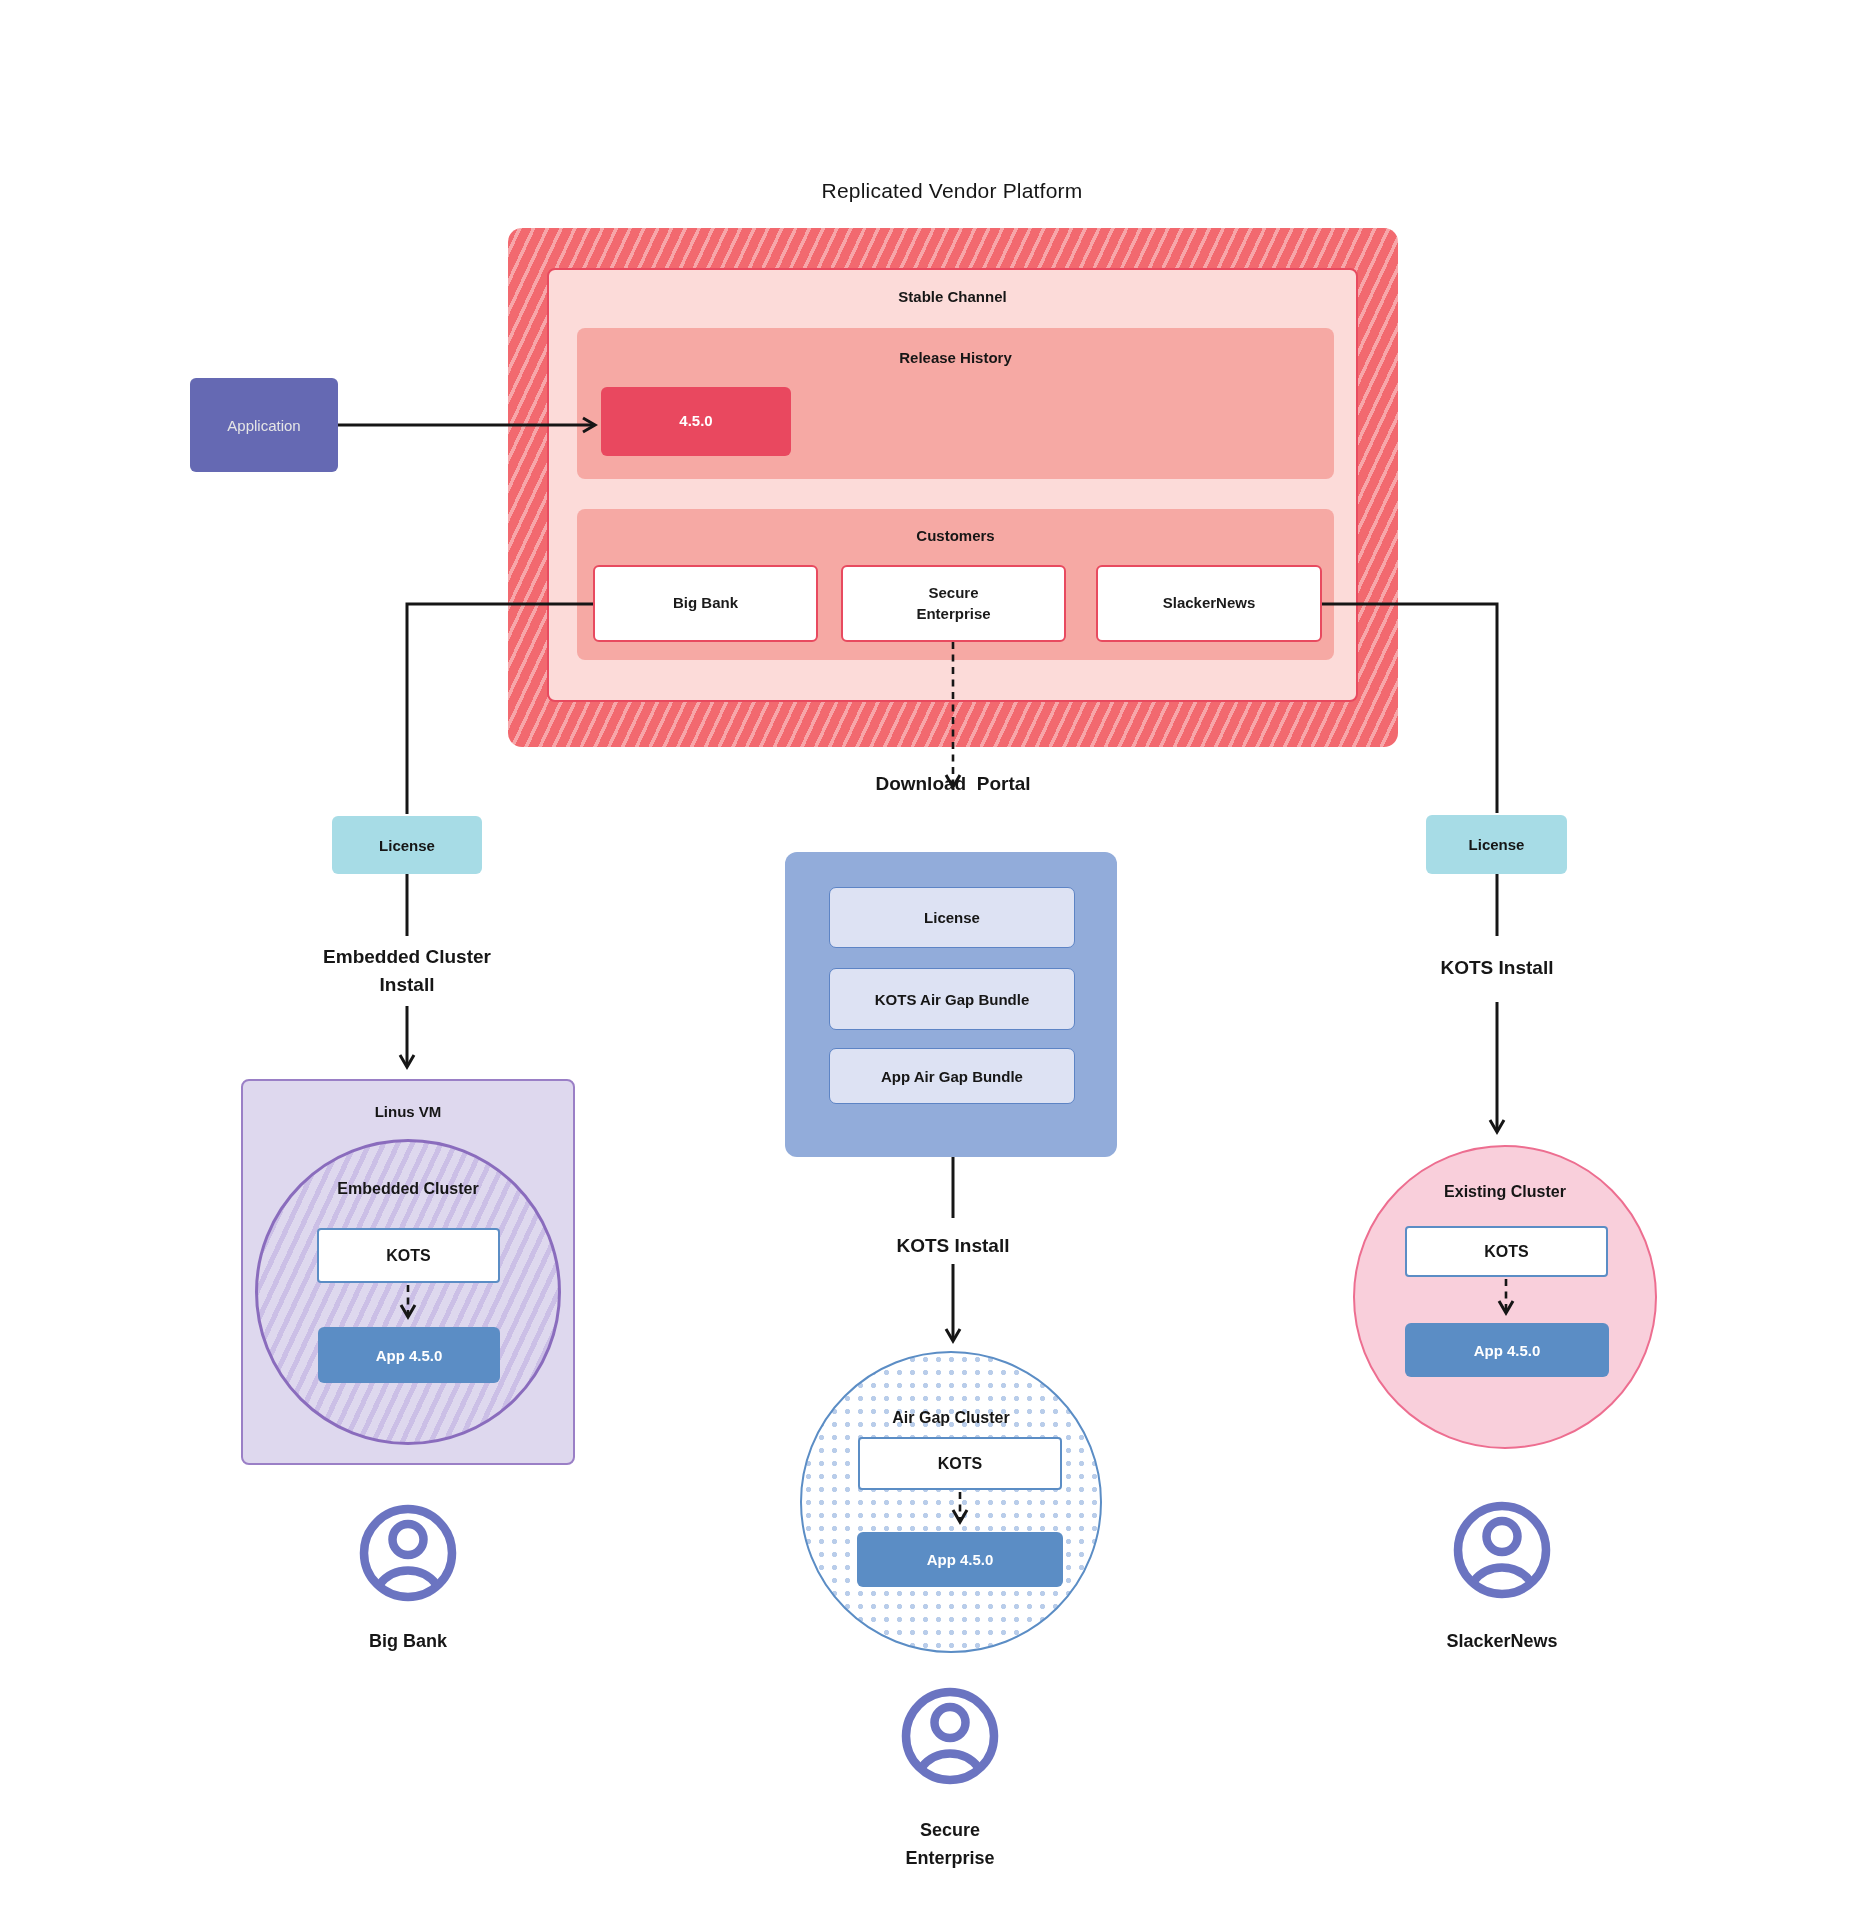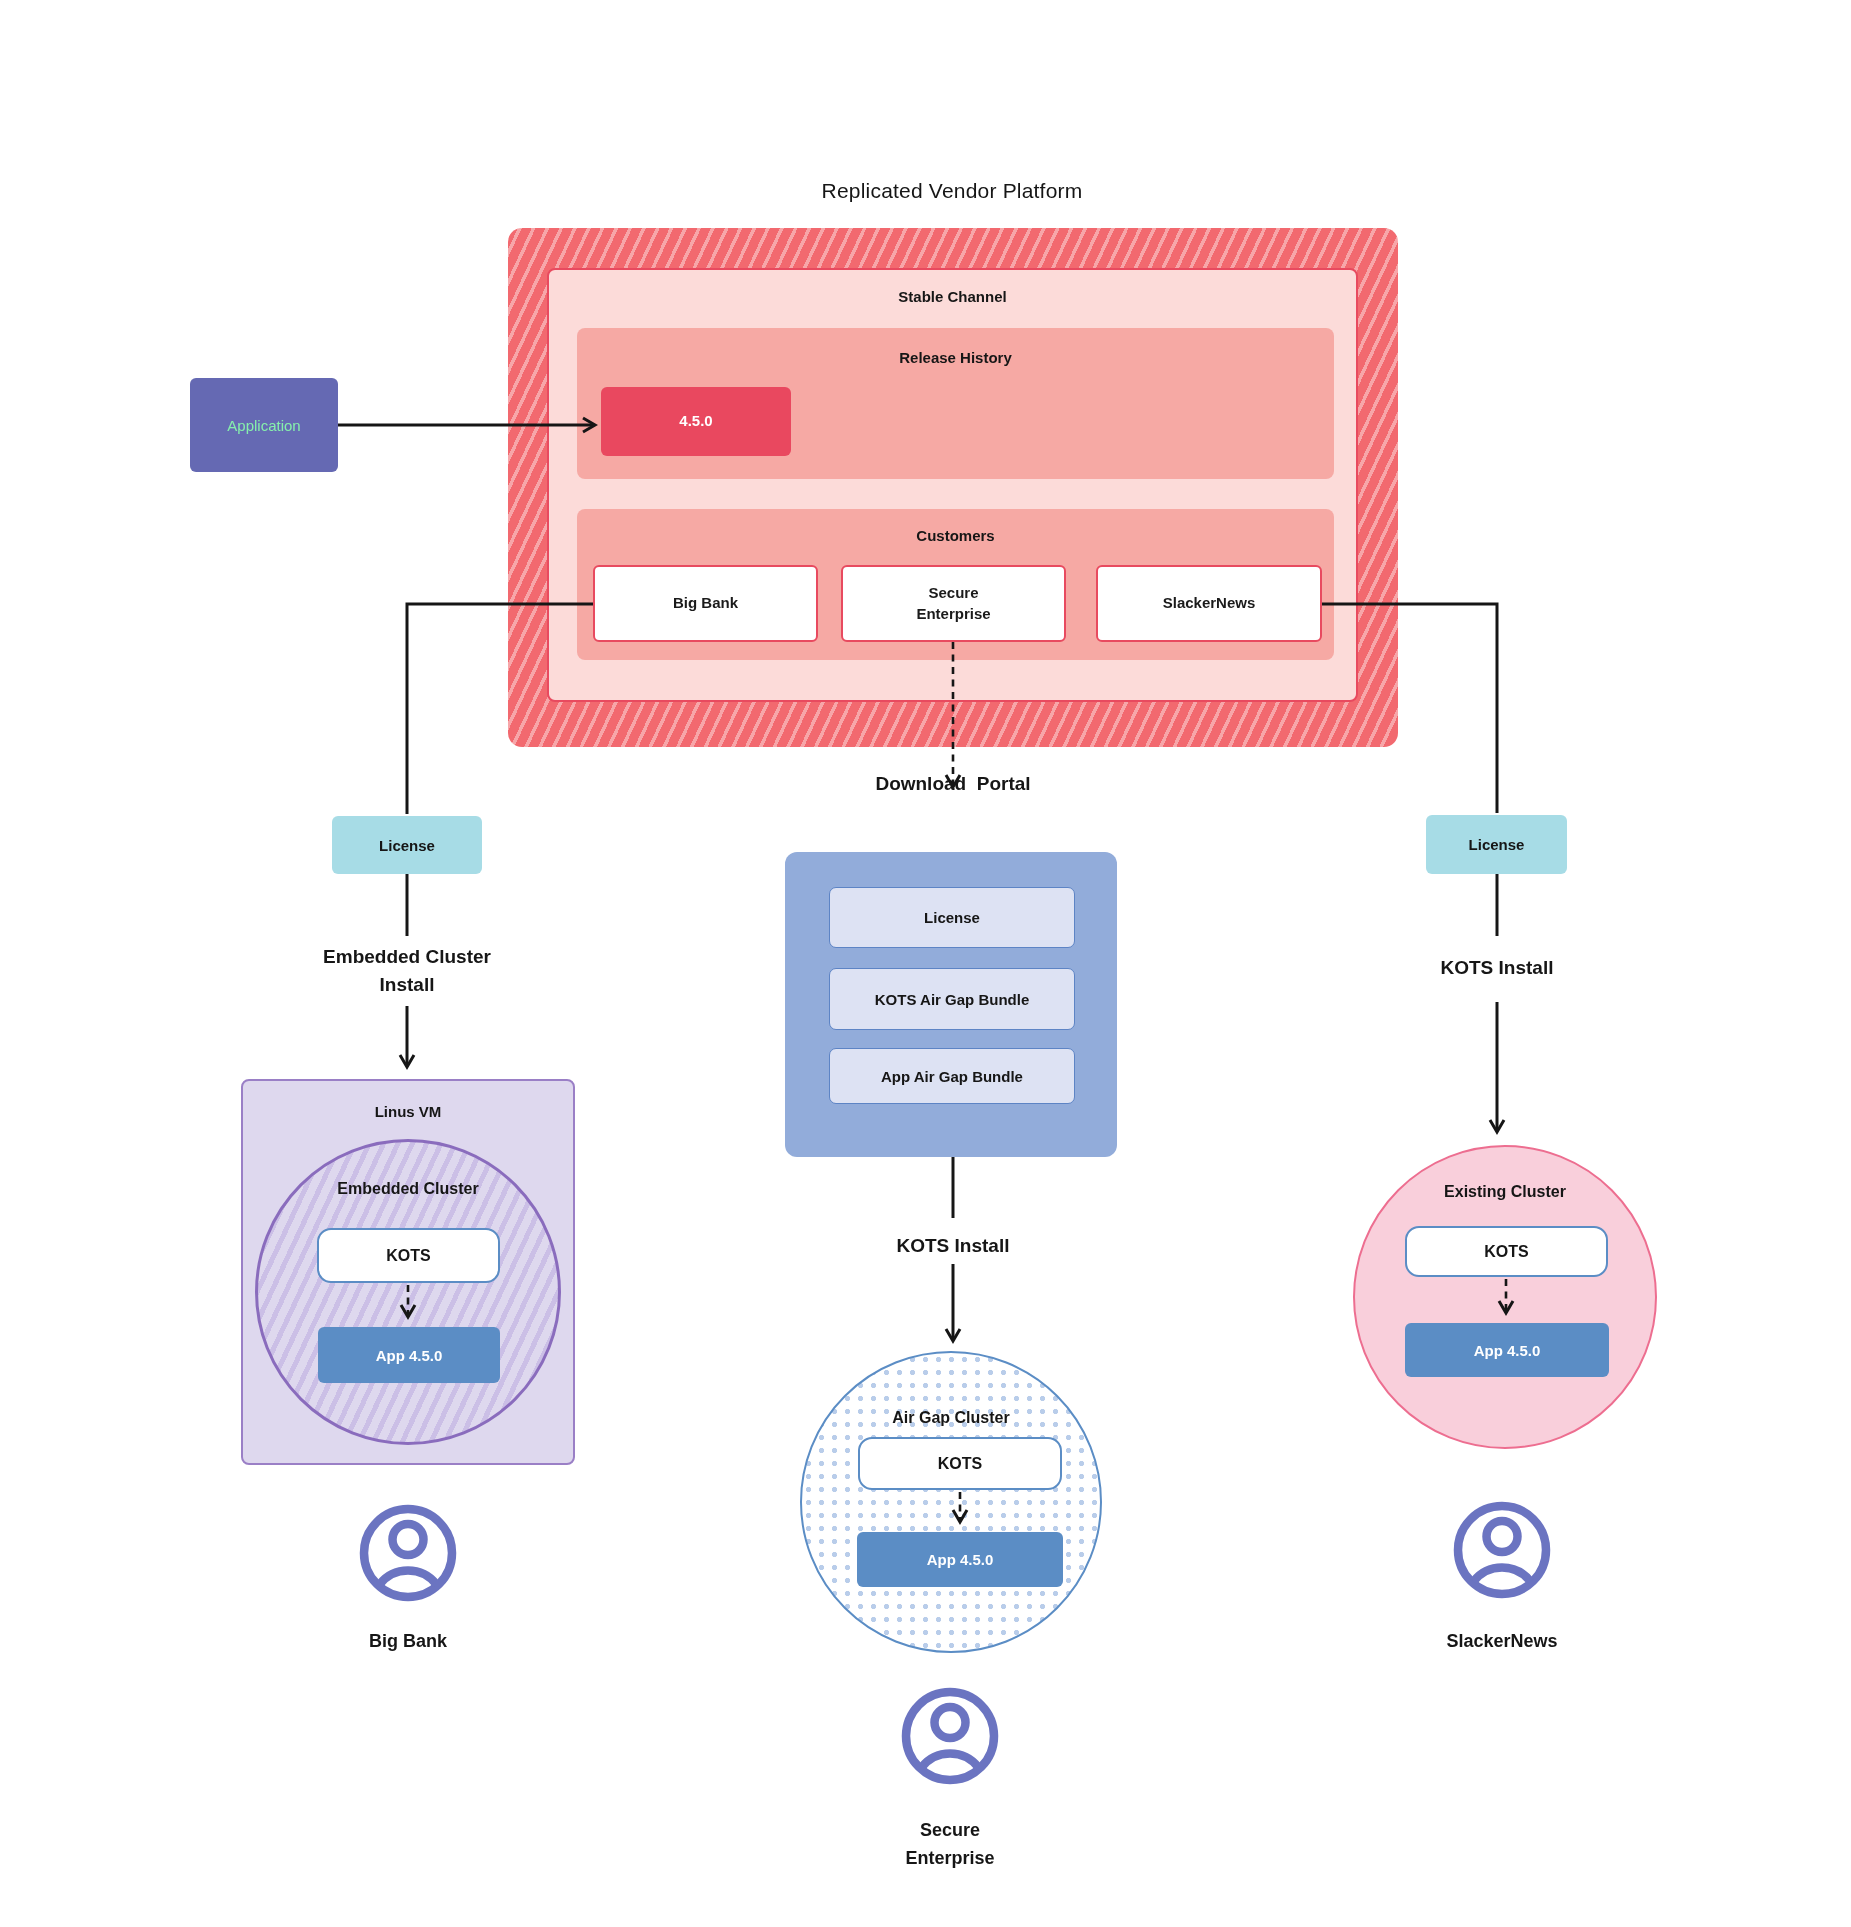--- a/index.html
+++ b/index.html
@@ -33,21 +33,21 @@
     background:var(--stable-bg); border:2px solid var(--red-border); border-radius:8px;
   }
   .panel{ background:var(--salmon-panel); border-radius:8px; }
   .panel-label,.section-label{
     position:absolute; left:0; right:0; text-align:center; font-size:15px; font-weight:600;
   }
   .vbox{ border-radius:6px; font-size:15px; font-weight:600; line-height:1.35;}
   .vbox.hot{ background:var(--release-highlight); color:#fff; }
   .vbox.plain{ background:#fff; border:2px solid var(--red-border); color:#1b1b1b; }
 
-  .app-box{ background:var(--application-purple); color:#86efac; border-radius:6px;
+  .app-box{ background:var(--application-purple); color:#e5e5e5; border-radius:6px;
     font-size:15px; font-weight:500;}
   .license{ background:var(--license-teal); border-radius:6px; font-size:15px; font-weight:600;}
   .flow-label{ font-size:19px; font-weight:600; line-height:28px;}
 
   .portal{ background:var(--portal-blue); border-radius:12px; }
   .portal-item{ background:var(--portal-item-bg); border:1.5px solid var(--portal-item-border);
     border-radius:7px; font-size:15px; font-weight:600;}
 
   .vm{ background:var(--vm-bg); border:2px solid var(--vm-border); border-radius:8px;}
   .circle{ border-radius:50%;}
@@ -56,21 +56,21 @@
     background:repeating-linear-gradient(115deg,
       var(--vm-bg) 0 8px, var(--vm-hatch-stripe) 8px 13px);
   }
   .airgap-circle{
     border:2.5px solid var(--steel-blue); background-color:#fff;
     background-image:radial-gradient(var(--dot-pattern-blue) 2.4px, transparent 2.9px);
     background-size:13px 13px;
   }
   .existing-circle{ border:2.5px solid var(--pink-circle-border); background:var(--pink-circle-bg);}
   .circle-label{ position:absolute; left:0; right:0; text-align:center; font-size:16px; font-weight:600;}
-  .kots{ background:#fff; border:2px solid var(--steel-blue); border-radius:14px;
+  .kots{ background:#fff; border:2px solid var(--steel-blue); border-radius:4px;
     font-size:16px; font-weight:600;}
   .appver{ background:var(--steel-blue); color:#fff; border-radius:6px;
     font-size:15px; font-weight:600;}
 
   .person{ width:100px; height:100px; color:var(--person-icon-purple); display:block;}
   .person-name{ font-size:18px; font-weight:600; line-height:28px;}
 
   svg.wires{ position:absolute; left:0; top:0; pointer-events:none;}
   .wire{ stroke:var(--line-ink); stroke-width:3; fill:none;}
   .wire.dashed{ stroke-width:2.6; stroke-dasharray:7 5.5;}

